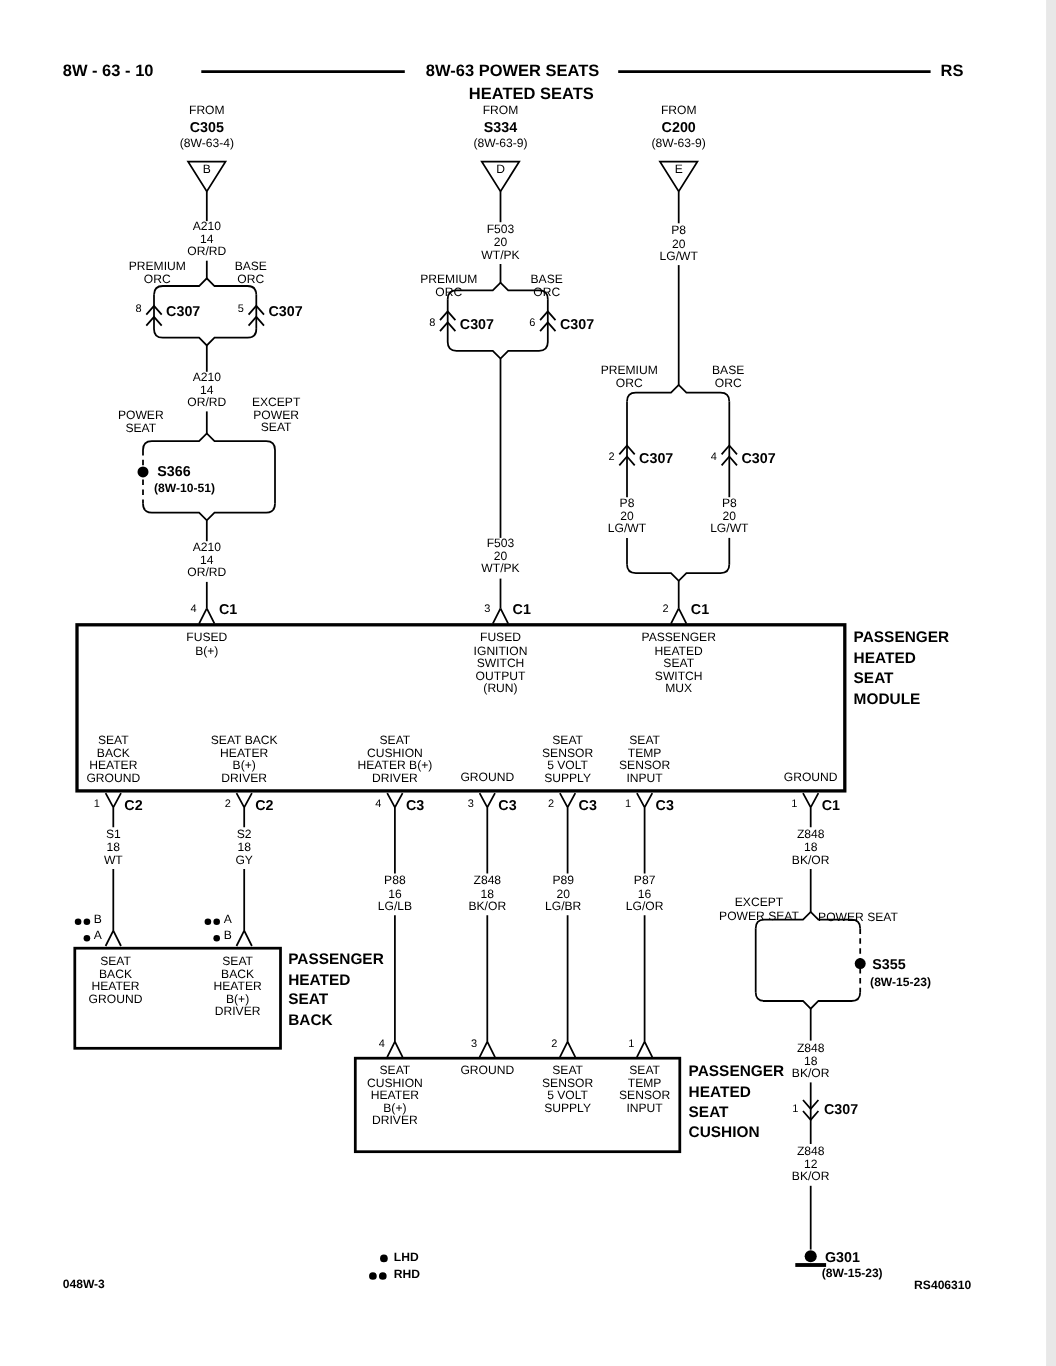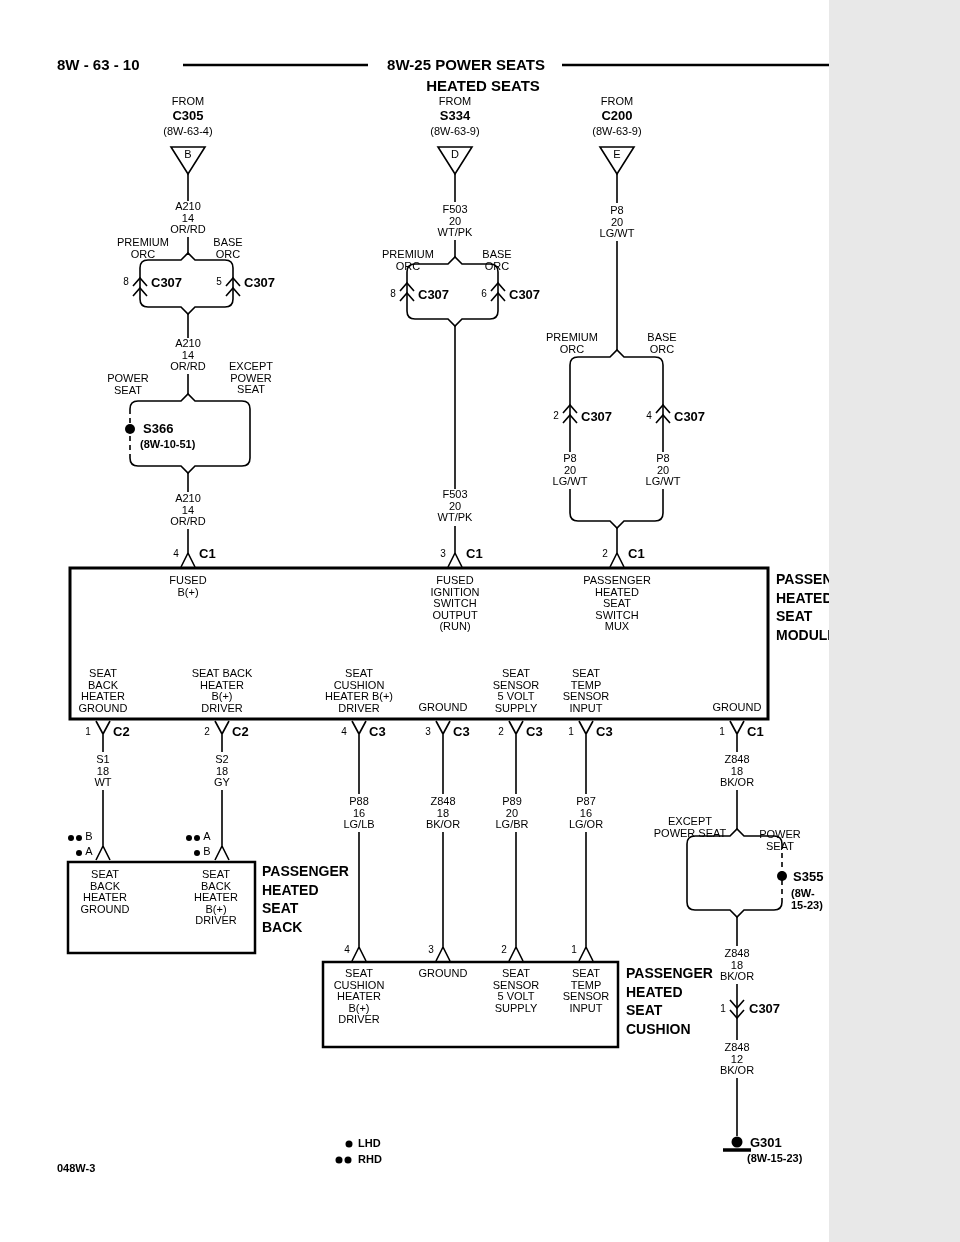--- a/index.html
+++ b/index.html
@@ -1,16 +1,16 @@
 <!DOCTYPE html>
 <html><head>
 <meta charset="utf-8">
 <style>
   html,body{margin:0;padding:0;background:#e8e8e8;}
-  .stage{position:relative;width:829px;height:1242px;background:#ffffff;overflow:hidden;
+  .stage{position:relative;width:951px;height:1242px;background:#ffffff;overflow:hidden;
          font-family:"Liberation Sans", sans-serif;color:#000;}
   svg.wiring{position:absolute;left:0;top:0;}
   .t{position:absolute;transform:translateX(-50%);text-align:center;font-size:11px;
      line-height:11.5px;white-space:pre-line;}
   .tl{position:absolute;text-align:left;font-size:11px;line-height:11.5px;white-space:pre-line;font-weight:bold;}
   .b13{font-weight:bold;font-size:13px;line-height:13px;}
   .p10{font-size:10px;line-height:10px;}
   .hdr{font-weight:bold;font-size:15px;line-height:16px;white-space:nowrap;}
   .big{font-weight:bold;font-size:14px;line-height:18.5px;}
   .wm{font-size:27px;line-height:27px;color:#8c8c8c;letter-spacing:0.5px;}
@@ -117,21 +117,21 @@
         <circle cx="197" cy="853" r="3"></circle>
     <circle cx="349" cy="1144" r="3.5"></circle>
     <circle cx="339" cy="1160" r="3.5"></circle>
         <circle cx="348" cy="1160" r="3.5"></circle>
     <circle cx="737" cy="1142" r="5.5"></circle>
   </g>
   <path d="M723,1150 H751" stroke="#000" stroke-width="3.5"></path>
 </svg>
 
 <div class="tl hdr" style="left:57px;top:57px">8W - 63 - 10</div>
-<div class="t hdr" style="left:466px;top:57px">8W-25 POWER SEATS</div>
+<div class="t hdr" style="left:466px;top:57px">8W-63 POWER SEATS</div>
 <div class="t hdr" style="left:483px;top:78px">HEATED SEATS</div>
 <div class="tl hdr" style="left:855px;top:57px">RS</div>
 
 <div class="t" style="left:188px;top:96px">FROM</div>
 <div class="t b13" style="left:188px;top:109px">C305</div>
 <div class="t" style="left:188px;top:126px">(8W-63-4)</div>
 <div class="t" style="left:188px;top:149px">B</div>
 <div class="t" style="left:188px;top:201px">A210
 14
 OR/RD</div>

